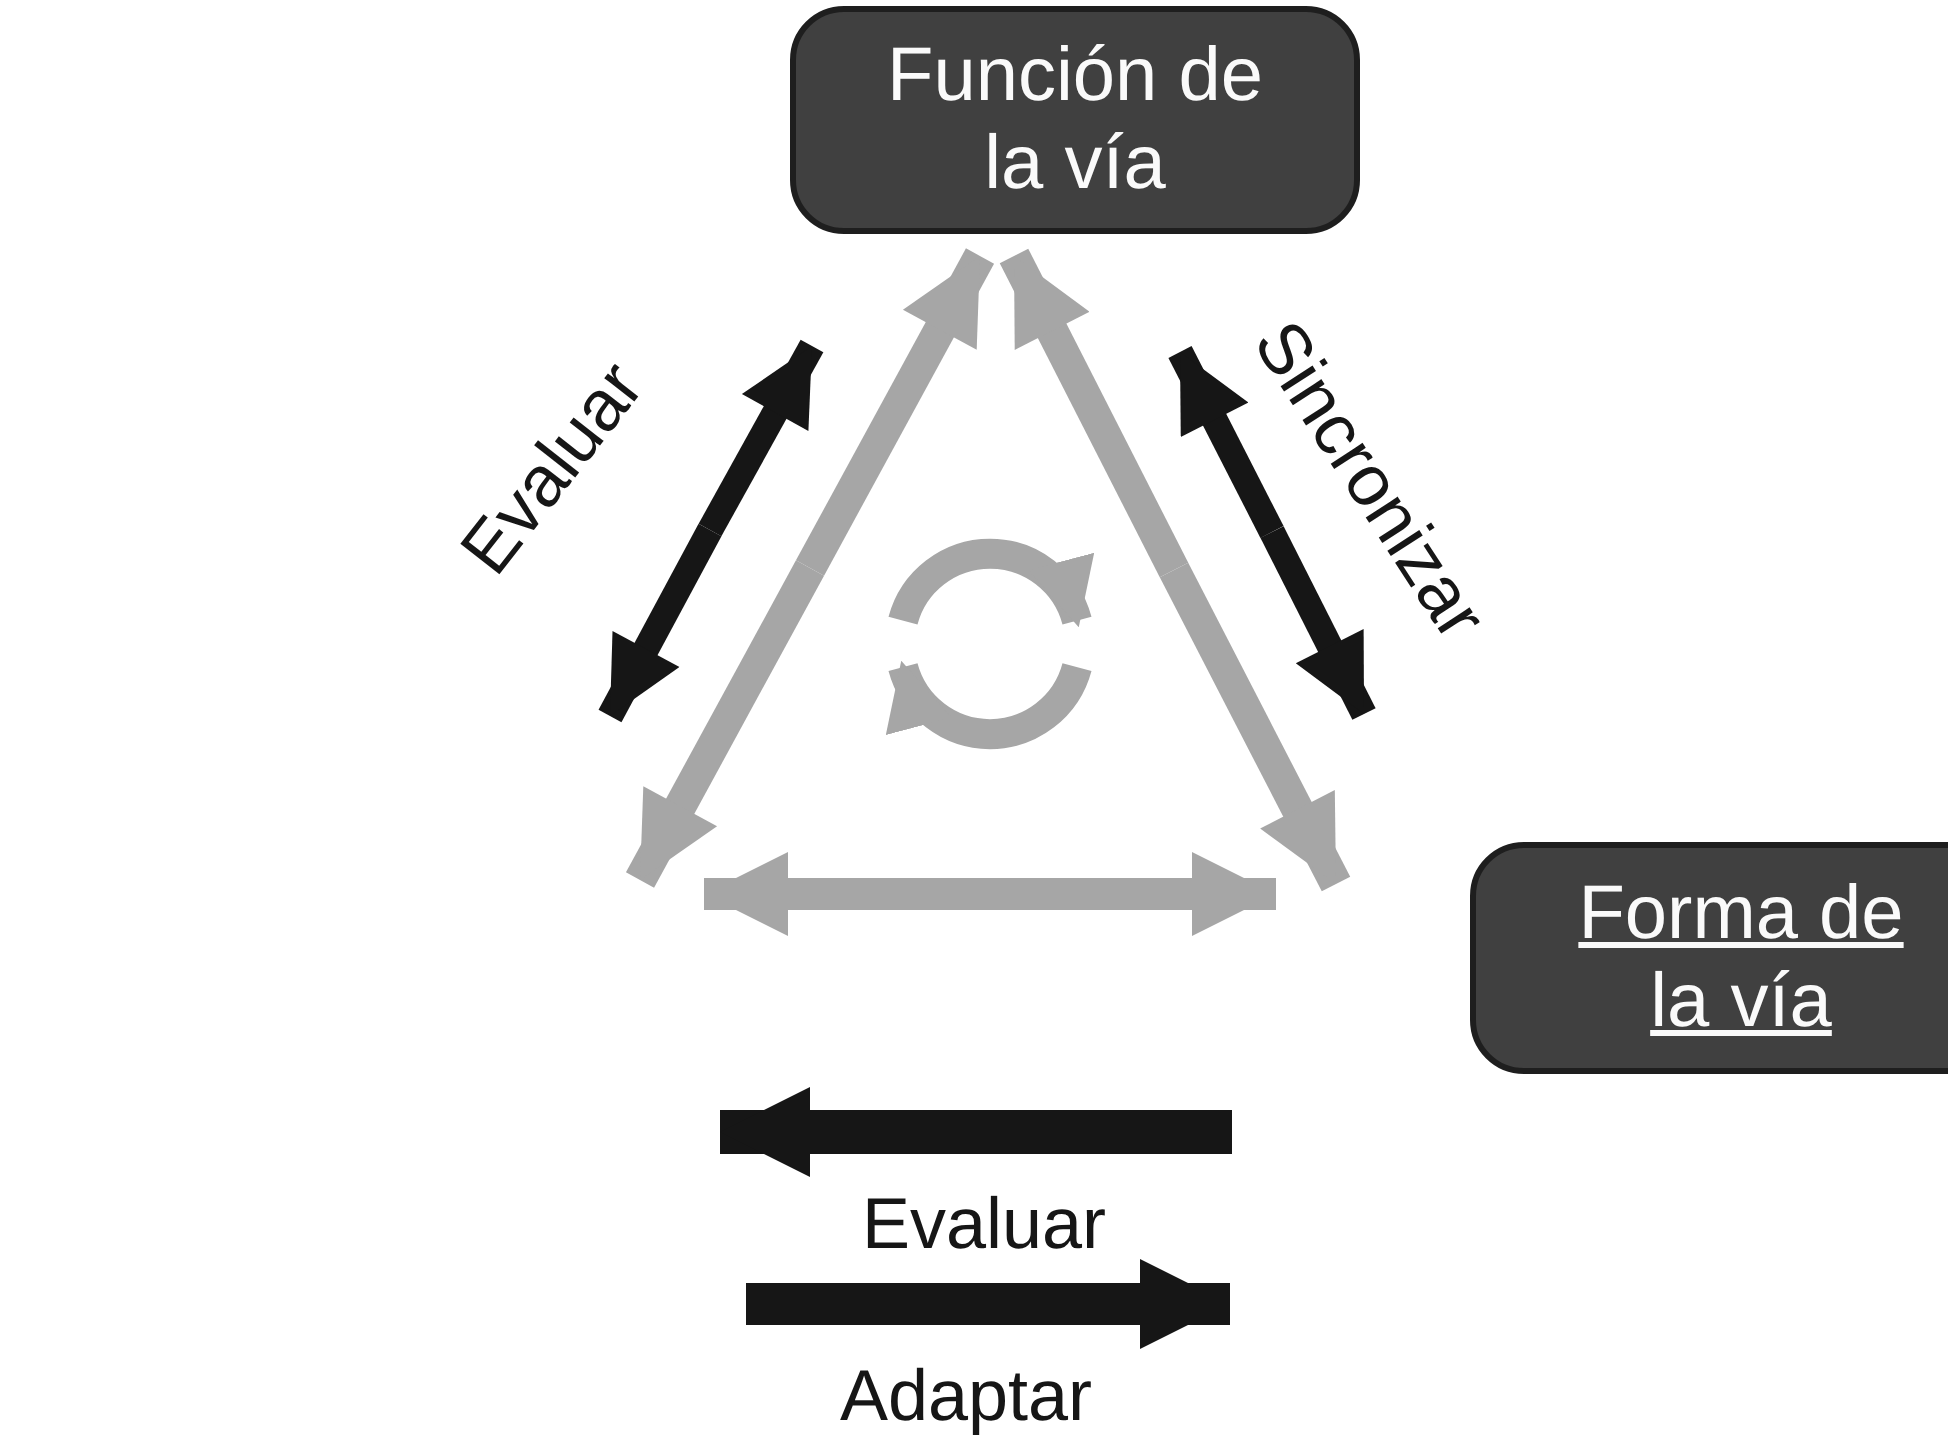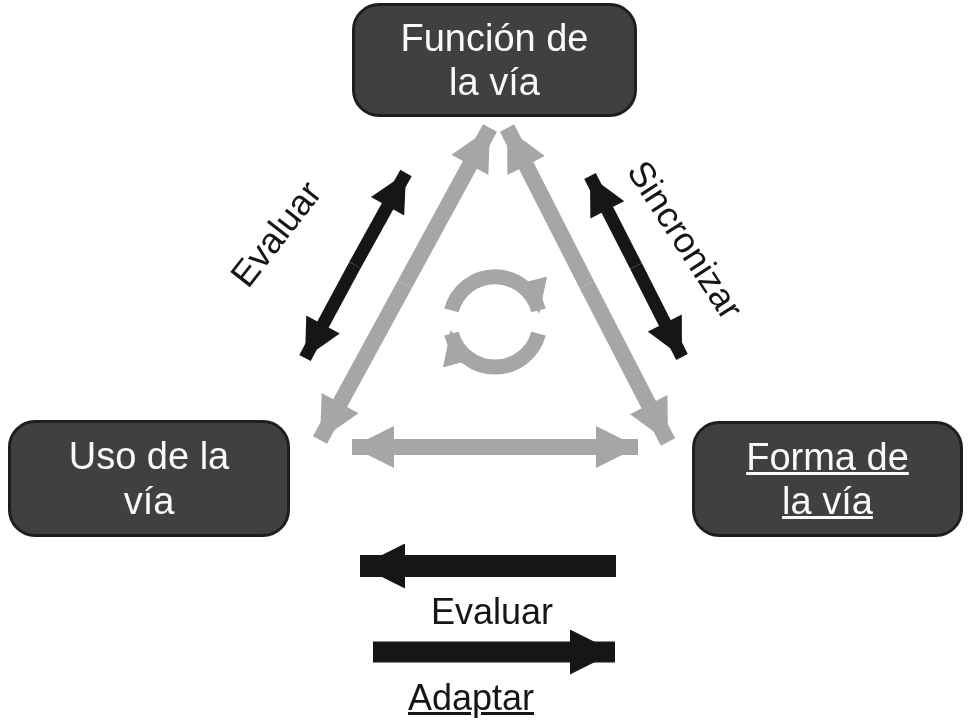--- a/index.html
+++ b/index.html
@@ -23,20 +23,21 @@
     box-sizing:border-box;
     background:var(--node-fill);
     border:3px solid var(--node-border);
     border-radius:27px;
     color:var(--node-text);
     display:flex;align-items:center;justify-content:center;
     text-align:center;
     font-size:38px;line-height:1.16;
     white-space:pre-line;
     padding:0 6px;
+    margin-left:43px;
   }
   .node-top{left:352px;top:3px;width:285px;height:114px;}
   .node-left{left:8px;top:420px;width:282px;height:117px;}
   .node-right{left:692px;top:421px;width:271px;height:116px;text-decoration:underline;}
   .arrow-layer{position:absolute;left:0;top:0;width:974px;height:721px;}
   .stroke-gray{stroke:var(--triangle-arrows);fill:none;}
   .stroke-black{stroke:var(--action-arrows);fill:none;}
   .fill-gray{fill:var(--triangle-arrows);stroke:none;}
   .fill-black{fill:var(--action-arrows);stroke:none;}
   .rot-label{
@@ -51,21 +52,21 @@
   .label-sincronizar{
     left:685px;top:240px;
     transform:translate(-50%,-50%) rotate(57deg);
   }
   .bottom-label{
     position:absolute;
     font-size:36px;color:var(--action-arrows);
     text-align:center;white-space:nowrap;
   }
   .label-provocar{left:352px;top:591px;width:280px;}
-  .label-adaptar{left:336px;top:677px;width:270px;text-decoration:underline;}
+  .label-adaptar{left:348px;top:677px;width:270px;}
 </style>
 </head>
 <body>
 
 <div class="stage">
 
   <svg class="arrow-layer" viewBox="0 0 974 721">
     <defs>
       <marker id="headGray" markerUnits="userSpaceOnUse" markerWidth="44" markerHeight="42" viewBox="0 0 10 10" refX="10" refY="5" orient="auto">
         <path d="M0 0 L10 5 L0 10 Z" class="fill-gray"></path>
@@ -112,24 +113,20 @@
     </g>
 
     <line x1="616" y1="566" x2="360" y2="566" class="stroke-black" stroke-width="22" marker-end="url(#headBlackBig)"></line>
     <line x1="373" y1="652" x2="615" y2="652" class="stroke-black" stroke-width="21" marker-end="url(#headBlackBig)"></line>
   </svg>
 
   <div class="node node-top">
     <span>Función de
 la vía</span>
   </div>
-  <div class="node node-left">
-    <span>Uso de la
-vía</span>
-  </div>
   <div class="node node-right">
     <span>Forma de
 la vía</span>
   </div>
 
   <div class="rot-label label-evaluar">Evaluar</div>
   <div class="rot-label label-sincronizar">Sincronizar</div>
   <div class="bottom-label label-provocar">Evaluar</div>
   <div class="bottom-label label-adaptar">Adaptar</div>
 

